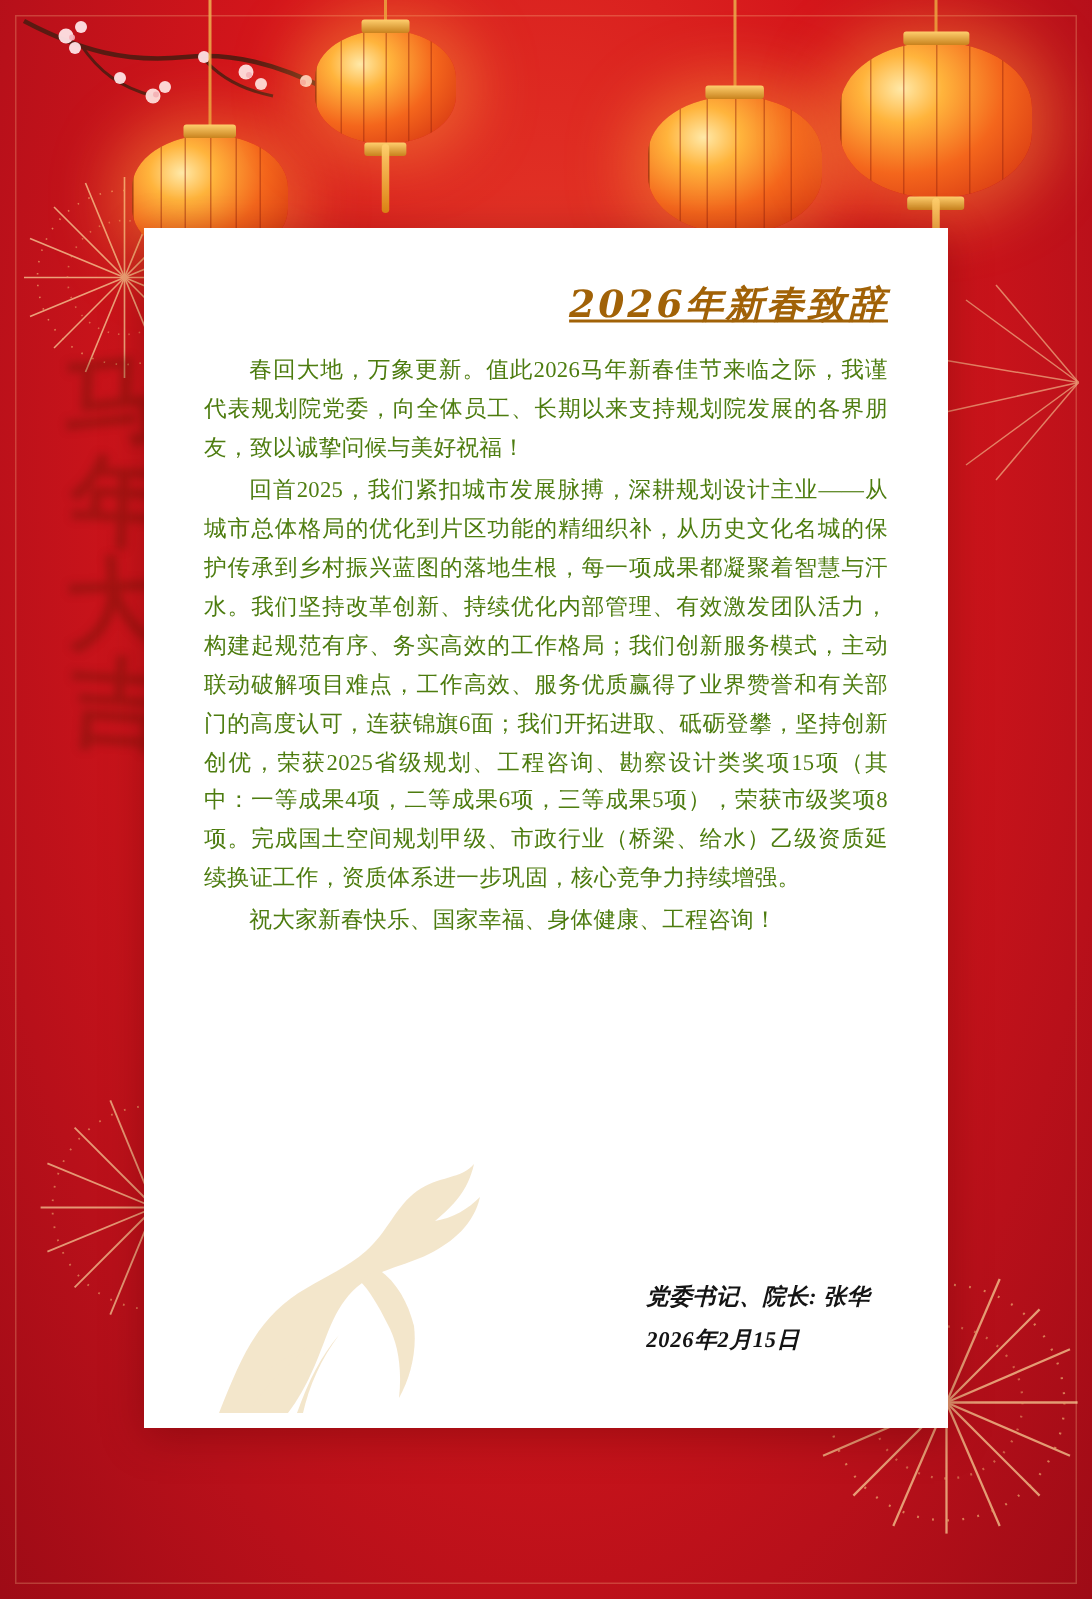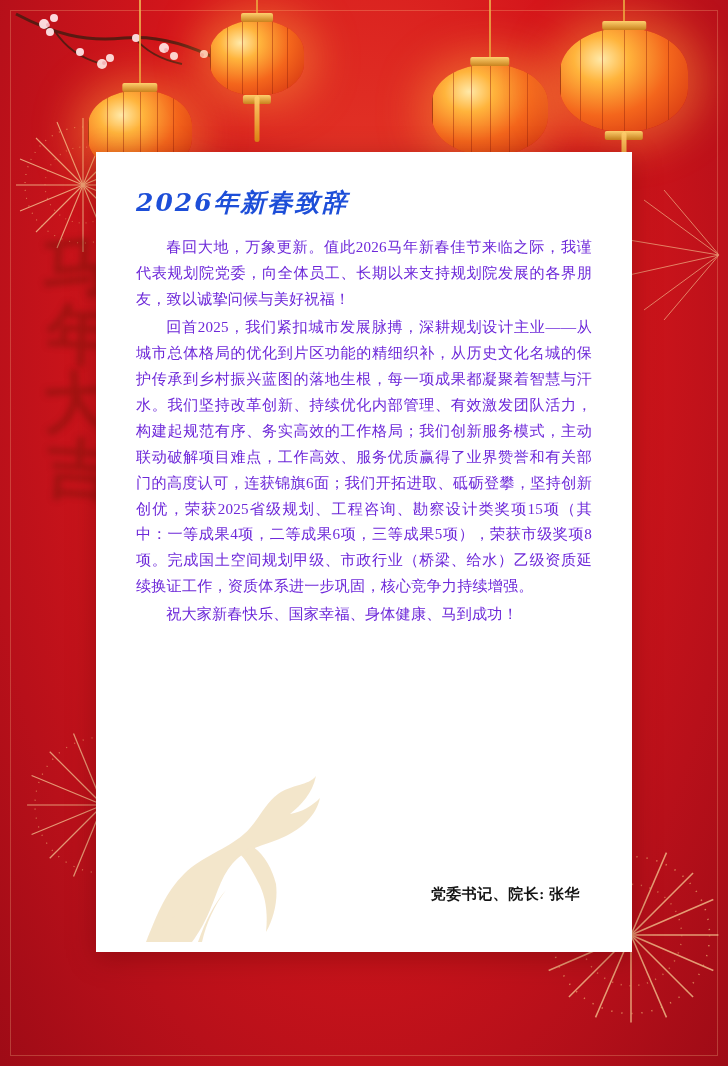--- a/index.html
+++ b/index.html
@@ -162,53 +162,55 @@
     position: absolute;
     left: 10px;
     bottom: 0;
     width: 250px;
     height: 210px;
     opacity: .55;
     pointer-events: none;
   }
 
   #doc-title {
-    text-align: left;
+    text-align: right;
     font-family: "DejaVu Serif", serif;
     font-weight: bold;
     font-size: 25px;
     letter-spacing: 2px;
-    color: #1d4ed8;
+    color: #a16207;
     margin: 2px 0 16px 0;
     font-style: italic;
+    text-decoration: underline;
   }
   .para {
     font-size: 15.1px;
     line-height: 1.72;
-    color: #6d28d9;
+    color: #4d7c0f;
     text-align: justify;
     text-indent: 2em;
     margin: 0 0 2px 0;
     letter-spacing: .2px;
     position: relative;
     z-index: 2;
   }
   #sign-block {
     position: absolute;
     right: 52px;
     bottom: 44px;
     text-align: left;
     z-index: 3;
   }
   .sign-line {
     font-size: 15px;
     font-weight: bold;
     color: #141414;
     line-height: 1.9;
     letter-spacing: .5px;
+    font-style: italic;
   }
 </style>
 </head>
 <body>
 
 <div id="poster">
   <div class="poster-edge"></div>
 
   <svg class="firework" style="left:8px; top:110px;" width="150" height="150" viewBox="0 0 150 150">
     <g stroke="#ffe6a8" stroke-width="1.1" opacity="0.9">
@@ -390,20 +392,21 @@
         <path d="M146 104 C158 112 166 126 170 142 C172 158 168 176 160 190 C162 172 160 154 152 140 C146 128 140 118 134 112 Z"></path>
         <path d="M56 186 C70 172 84 162 100 156 C86 168 72 180 62 196 Z"></path>
       </g>
     </svg>
 
     <div id="letter-inner">
       <div id="doc-title">2026年新春致辞</div>
 
       <p class="para">春回大地，万象更新。值此2026马年新春佳节来临之际，我谨代表规划院党委，向全体员工、长期以来支持规划院发展的各界朋友，致以诚挚问候与美好祝福！</p>
       <p class="para">回首2025，我们紧扣城市发展脉搏，深耕规划设计主业——从城市总体格局的优化到片区功能的精细织补，从历史文化名城的保护传承到乡村振兴蓝图的落地生根，每一项成果都凝聚着智慧与汗水。我们坚持改革创新、持续优化内部管理、有效激发团队活力，构建起规范有序、务实高效的工作格局；我们创新服务模式，主动联动破解项目难点，工作高效、服务优质赢得了业界赞誉和有关部门的高度认可，连获锦旗6面；我们开拓进取、砥砺登攀，坚持创新创优，荣获2025省级规划、工程咨询、勘察设计类奖项15项（其中：一等成果4项，二等成果6项，三等成果5项），荣获市级奖项8项。完成国土空间规划甲级、市政行业（桥梁、给水）乙级资质延续换证工作，资质体系进一步巩固，核心竞争力持续增强。</p>
-      <p class="para">祝大家新春快乐、国家幸福、身体健康、马到成功！</p>
+      <p class="para">祝大家新春快乐、国家幸福、身体健康、工程咨询！</p>
     </div>
 
     <div id="sign-block">
       <div class="sign-line">党委书记、院长: 张华</div>
+      <div class="sign-line">2026年2月15日</div>
     </div>
   </div>
 </div>
 
 </body></html>

